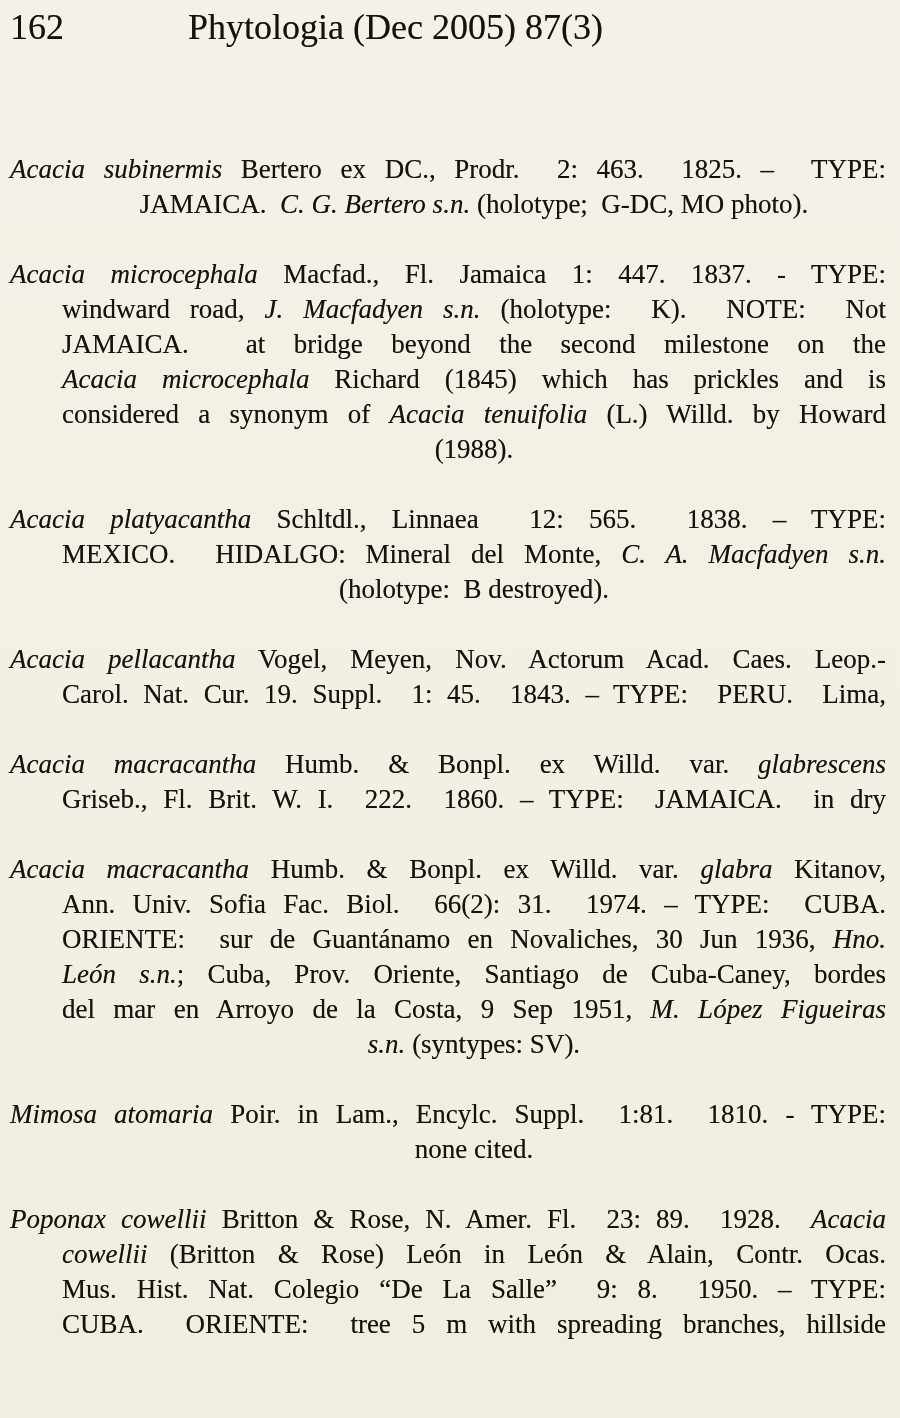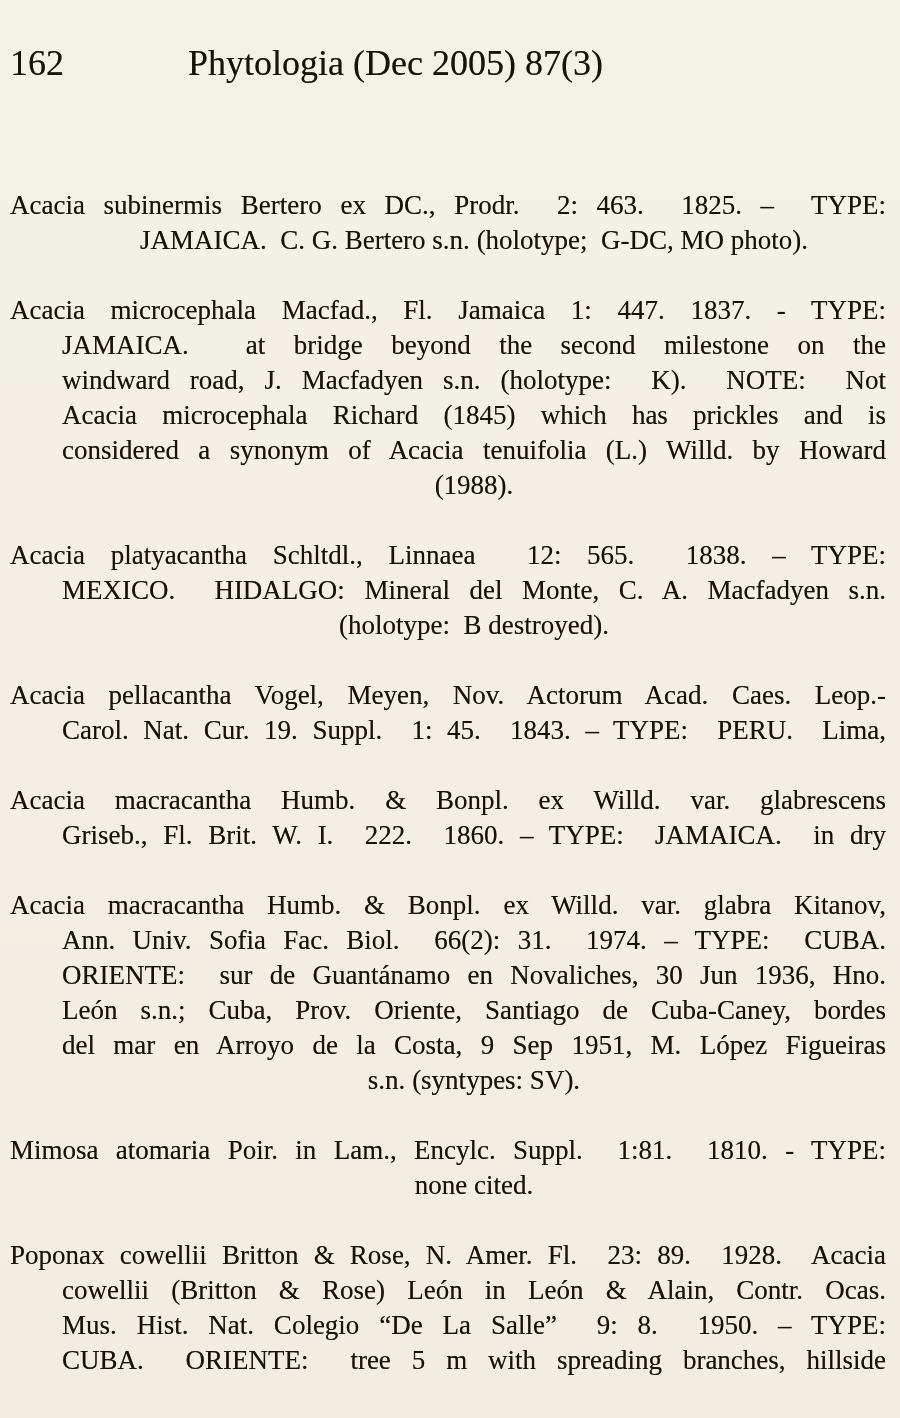--- a/index.html
+++ b/index.html
@@ -20,21 +20,20 @@
     padding: 6px 14px 0 10px;
     text-shadow: 0 0 0.5px rgba(25, 20, 10, 0.55);
   }
   .header {
     display: flex;
     align-items: flex-end;
     font-size: 36px;
     line-height: 42px;
     margin-bottom: 104px;
     white-space: nowrap;
-    margin-top: 36px;
   }
   .pagenum {
     width: 178px;
     flex: 0 0 auto;
   }
   .journal {
   }
   .entry {
     font-size: 27px;
     margin-bottom: 35px;
@@ -50,39 +49,40 @@
   }
   .line.just {
     text-align: justify;
     text-align-last: justify;
     text-justify: inter-word;
   }
   .line.ind {
     padding-left: 52px;
   }
   .it {
+    font-style: italic;
   }
 </style>
 </head>
 <body>
 
 <div class="page">
   <div class="header">
     <div class="pagenum">162</div>
     <div class="journal">Phytologia (Dec 2005) 87(3)</div>
   </div>
   <main>
       <div class="entry">
         <div class="line just"><span class="it">Acacia subinermis</span><span> Bertero ex DC., Prodr.&nbsp; 2: 463.&nbsp; 1825. –&nbsp; TYPE:</span></div>
         <div class="line ind"><span>JAMAICA.&nbsp; </span><span class="it">C. G. Bertero s.n.</span><span> (holotype;&nbsp; G-DC, MO photo).</span></div>
       </div>
       <div class="entry">
         <div class="line just"><span class="it">Acacia microcephala</span><span> Macfad., Fl. Jamaica 1: 447. 1837. - TYPE:</span></div>
+        <div class="line ind just"><span>windward road, </span><span class="it">J. Macfadyen s.n.</span><span> (holotype:&nbsp; K).&nbsp; NOTE:&nbsp; Not</span></div>
         <div class="line ind just"><span>JAMAICA.&nbsp; at bridge beyond the second milestone on the</span></div>
-        <div class="line ind just"><span>windward road, </span><span class="it">J. Macfadyen s.n.</span><span> (holotype:&nbsp; K).&nbsp; NOTE:&nbsp; Not</span></div>
         <div class="line ind just"><span class="it">Acacia microcephala</span><span> Richard (1845) which has prickles and is</span></div>
         <div class="line ind just"><span>considered a synonym of </span><span class="it">Acacia tenuifolia</span><span> (L.) Willd. by Howard</span></div>
         <div class="line ind"><span>(1988).</span></div>
       </div>
       <div class="entry">
         <div class="line just"><span class="it">Acacia platyacantha</span><span> Schltdl., Linnaea&nbsp; 12: 565.&nbsp; 1838. – TYPE:</span></div>
         <div class="line ind just"><span>MEXICO.&nbsp; HIDALGO: Mineral del Monte, </span><span class="it">C. A. Macfadyen s.n.</span></div>
         <div class="line ind"><span>(holotype:&nbsp; B destroyed).</span></div>
       </div>
       <div class="entry">

